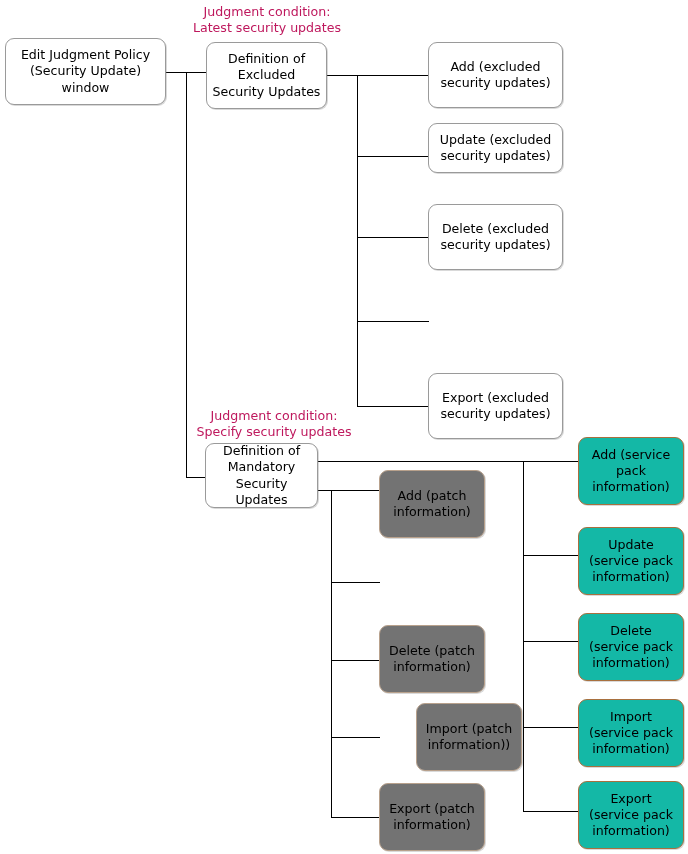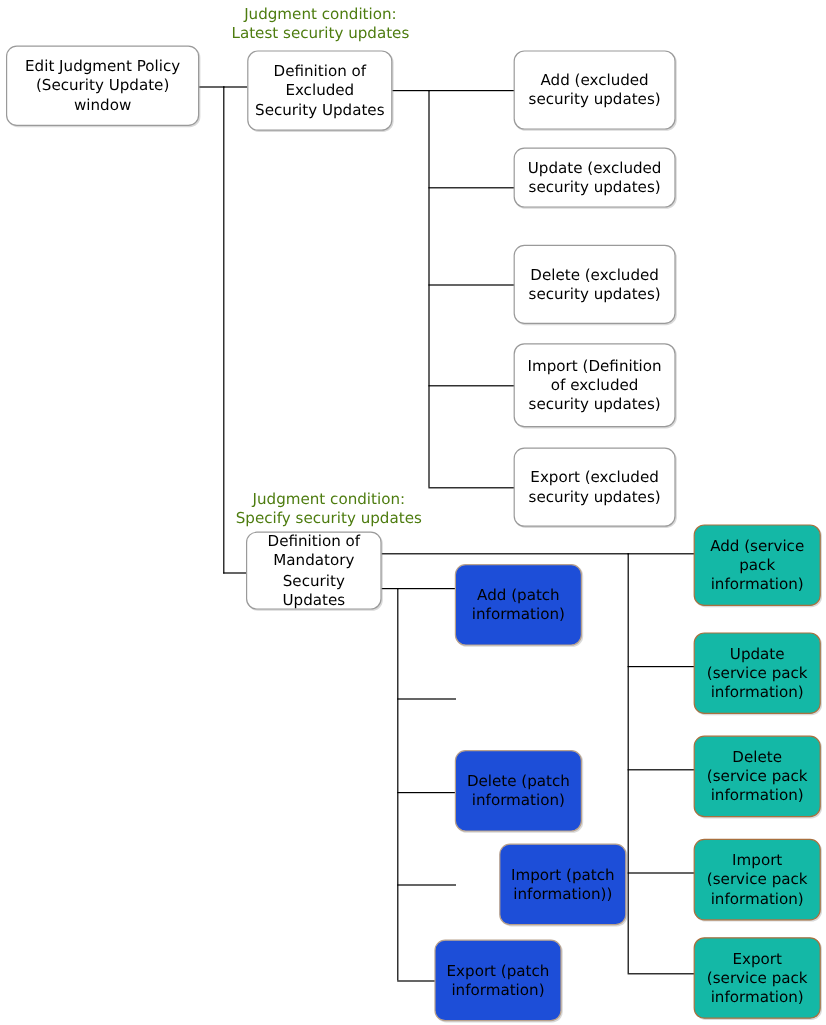--- a/index.html
+++ b/index.html
@@ -25,31 +25,31 @@
     border:1px solid #9a9a9a;
     border-radius:9px;
     background:#ffffff;
     display:flex;align-items:center;justify-content:center;
     text-align:center;
     line-height:1.28;
     font-size:12.6px;
     padding:2px 5px;
     box-shadow:1px 1px 0 rgba(120,120,120,.28);
   }
-  .node.patch{background:#1d4ed8;border-color:#b9a governing;border-color:#b8a18c;}
+  .node.patch{background:#737373;border-color:#b9a governing;border-color:#b8a18c;}
   .node.svc{background:#14b8a6;border-color:#a8703f;}
 
   
   .label{
     position:absolute;
     font-size:12.6px;
     line-height:1.3;
     text-align:center;
     white-space:pre-line;
-    color:#4d7c0f;
+    color:#be185d;
   }
 
   
   #legend{position:absolute;left:12px;top:676px;width:340px;}
   .legend-title{font-size:12.6px;}
   .legend-row{display:flex;align-items:center;margin-top:14px;}
   .swatch{
     width:45px;height:38px;border-radius:8px;
     border:1px solid #9a9a9a;box-sizing:border-box;
     box-shadow:1px 1px 0 rgba(120,120,120,.28);
@@ -107,37 +107,34 @@
   <div class="node" style="left:206px;top:42px;width:121px;height:67px;">Definition of
 Excluded Security
 Updates</div>
 
   <div class="node" style="left:428px;top:42px;width:135px;height:66px;">Add (excluded
 security updates)</div>
   <div class="node" style="left:428px;top:123px;width:135px;height:50px;">Update (excluded
 security updates)</div>
   <div class="node" style="left:428px;top:204px;width:135px;height:66px;">Delete (excluded
 security updates)</div>
-  <div class="node" style="left:428px;top:286px;width:135px;height:70px;">Import (Definition of
-excluded security
-updates)</div>
   <div class="node" style="left:428px;top:373px;width:135px;height:66px;">Export (excluded
 security updates)</div>
 
   <div class="node" style="left:205px;top:443px;width:113px;height:65px;">Definition of
 Mandatory
 Security Updates</div>
 
   <div class="node patch" style="left:379px;top:470px;width:106px;height:68px;">Add (patch
 information)</div>
   <div class="node patch" style="left:379px;top:625px;width:106px;height:68px;">Delete (patch
 information)</div>
   <div class="node patch" style="left:379px;top:703px;width:106px;height:68px;margin-left:37px;">Import (patch
 information))</div>
-  <div class="node patch" style="left:362px;top:783px;width:106px;height:68px;text-align:center;">Export (patch
+  <div class="node patch" style="left:379px;top:783px;width:106px;height:68px;text-align:center;">Export (patch
 information)</div>
 
   <div class="node svc" style="left:578px;top:437px;width:106px;height:68px;">Add (service
 pack information)</div>
   <div class="node svc" style="left:578px;top:527px;width:106px;height:68px;">Update (service
 pack information)</div>
   <div class="node svc" style="left:578px;top:613px;width:106px;height:68px;">Delete (service
 pack information)</div>
   <div class="node svc" style="left:578px;top:699px;width:106px;height:68px;">Import (service
 pack information)</div>

